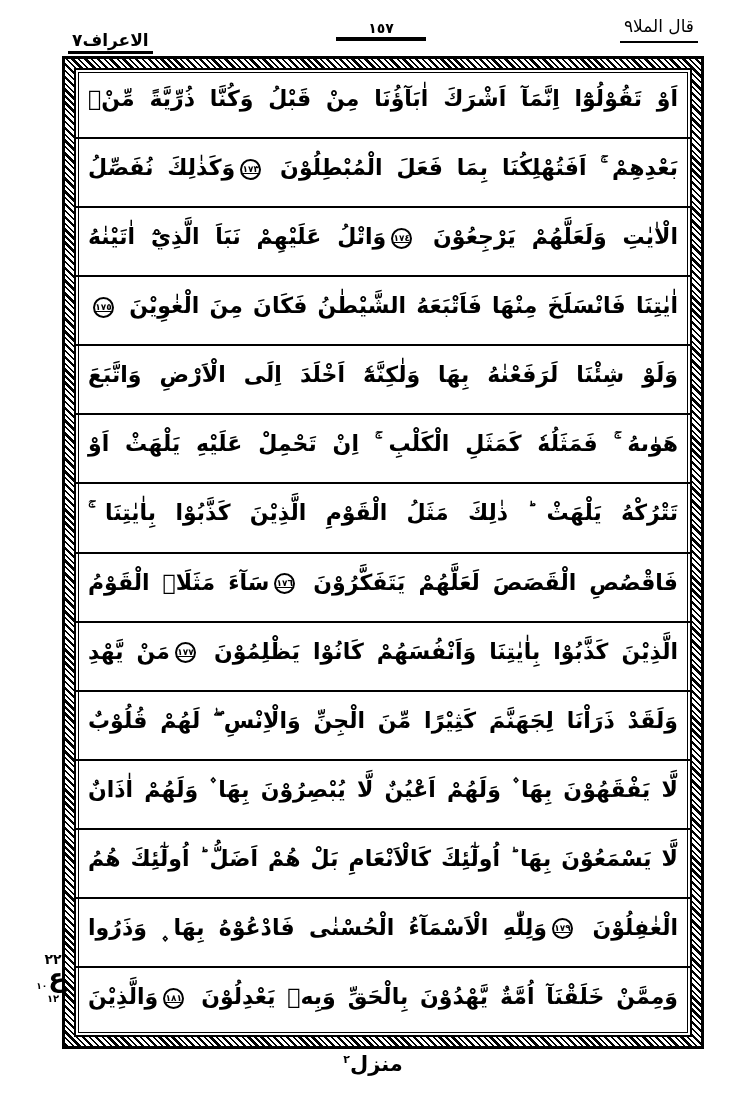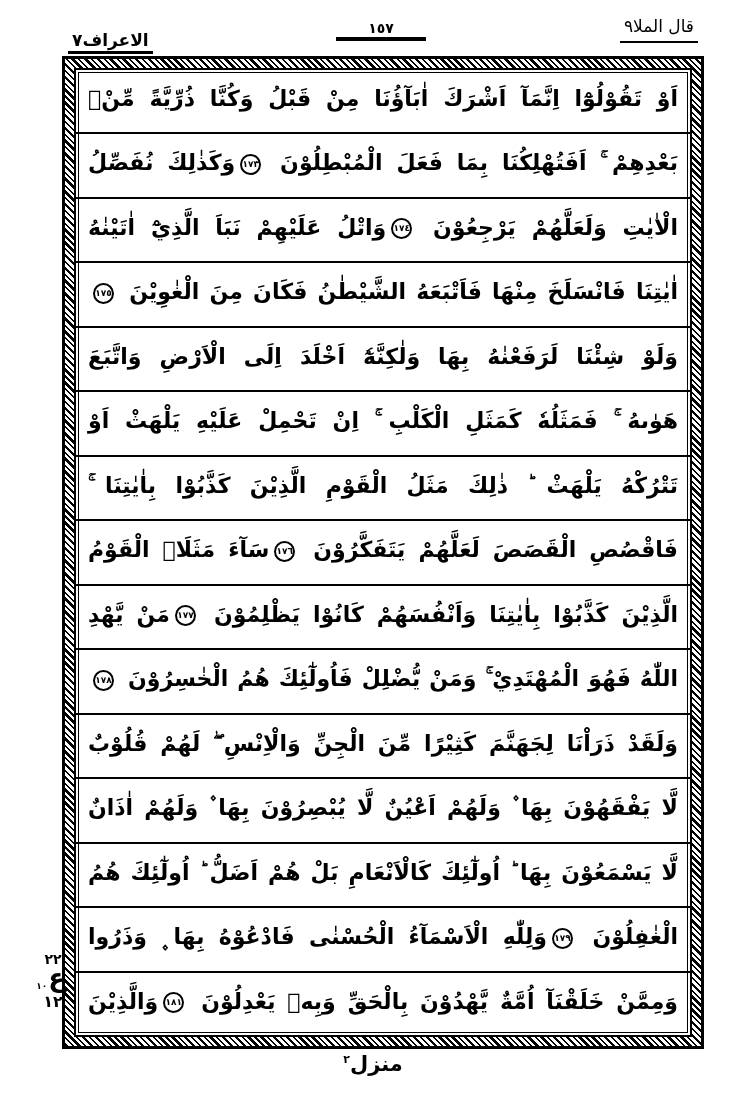--- a/index.html
+++ b/index.html
@@ -56,30 +56,31 @@
     overflow:hidden;
   }
   .row:last-child{border-bottom:none;}
   .ayah-medallion{
     display:inline-flex;align-items:center;justify-content:center;
     width:21px;height:21px;box-sizing:border-box;
     border:2px solid #000;border-radius:50%;
     font-size:9px;font-weight:bold;line-height:1;
     margin:17px 5px;vertical-align:middle;
     letter-spacing:-1px;
+    text-decoration:underline;
   }
   
   .ruku{
     position:absolute;left:40px;top:952px;width:26px;
     text-align:center;font-weight:bold;direction:rtl;line-height:1.05;
   }
   .ruku .r-top{font-size:14px;display:block;}
   .ruku .r-ain{font-size:26px;display:block;position:relative;line-height:0.9;}
   .ruku .r-ain sub{font-size:9px;position:relative;top:-4px;left:-1px;margin-top:20px;}
-  .ruku .r-bottom{font-size:16px;display:block;}
+  .ruku .r-bottom{font-size:10px;display:block;}
   
   .manzil{
     position:absolute;left:0;top:1052px;width:746px;
     text-align:center;direction:rtl;
     font-size:21px;font-weight:bold;
   }
   .manzil sup{font-size:11px;}
 </style>
 </head>
 <body>
@@ -95,21 +96,20 @@
 
   <div class="row"><span>اَوْ تَقُوْلُوْٓا اِنَّمَآ اَشْرَكَ اٰبَآؤُنَا مِنْ قَبْلُ وَكُنَّا ذُرِّيَّةً مِّنْۢ</span> </div>
       <div class="row"><span>بَعْدِهِمْ ۚ اَفَتُهْلِكُنَا بِمَا فَعَلَ الْمُبْطِلُوْنَ</span> <span class="ayah-medallion">١٧٣</span><span>وَكَذٰلِكَ نُفَصِّلُ</span> </div>
       <div class="row"><span>الْاٰيٰتِ وَلَعَلَّهُمْ يَرْجِعُوْنَ</span> <span class="ayah-medallion">١٧٤</span><span>وَاتْلُ عَلَيْهِمْ نَبَاَ الَّذِيْٓ اٰتَيْنٰهُ</span> </div>
       <div class="row"><span>اٰيٰتِنَا فَانْسَلَخَ مِنْهَا فَاَتْبَعَهُ الشَّيْطٰنُ فَكَانَ مِنَ الْغٰوِيْنَ</span> <span class="ayah-medallion">١٧٥</span></div>
       <div class="row"><span>وَلَوْ شِئْنَا لَرَفَعْنٰهُ بِهَا وَلٰكِنَّهٗٓ اَخْلَدَ اِلَى الْاَرْضِ وَاتَّبَعَ</span> </div>
       <div class="row"><span>هَوٰىهُ ۚ فَمَثَلُهٗ كَمَثَلِ الْكَلْبِ ۚ اِنْ تَحْمِلْ عَلَيْهِ يَلْهَثْ اَوْ</span> </div>
       <div class="row"><span>تَتْرُكْهُ يَلْهَثْ ؕ ذٰلِكَ مَثَلُ الْقَوْمِ الَّذِيْنَ كَذَّبُوْا بِاٰيٰتِنَا ۚ</span> </div>
       <div class="row"><span>فَاقْصُصِ الْقَصَصَ لَعَلَّهُمْ يَتَفَكَّرُوْنَ</span> <span class="ayah-medallion">١٧٦</span><span>سَآءَ مَثَلَاۨ الْقَوْمُ</span> </div>
       <div class="row"><span>الَّذِيْنَ كَذَّبُوْا بِاٰيٰتِنَا وَاَنْفُسَهُمْ كَانُوْا يَظْلِمُوْنَ</span> <span class="ayah-medallion">١٧٧</span><span>مَنْ يَّهْدِ</span> </div>
-      <div class="row"><span>اللّٰهُ فَهُوَ الْمُهْتَدِيْ ۚ وَمَنْ يُّضْلِلْ فَاُولٰٓئِكَ هُمُ الْخٰسِرُوْنَ</span> <span class="ayah-medallion">١٧٨</span></div>
       <div class="row"><span>وَلَقَدْ ذَرَاْنَا لِجَهَنَّمَ كَثِيْرًا مِّنَ الْجِنِّ وَالْاِنْسِ ۖ لَهُمْ قُلُوْبٌ</span> </div>
       <div class="row"><span>لَّا يَفْقَهُوْنَ بِهَا ۫ وَلَهُمْ اَعْيُنٌ لَّا يُبْصِرُوْنَ بِهَا ۫ وَلَهُمْ اٰذَانٌ</span> </div>
       <div class="row"><span>لَّا يَسْمَعُوْنَ بِهَا ؕ اُولٰٓئِكَ كَالْاَنْعَامِ بَلْ هُمْ اَضَلُّ ؕ اُولٰٓئِكَ هُمُ</span> </div>
       <div class="row"><span>الْغٰفِلُوْنَ</span> <span class="ayah-medallion">١٧٩</span><span>وَلِلّٰهِ الْاَسْمَآءُ الْحُسْنٰى فَادْعُوْهُ بِهَا ۪ وَذَرُوا</span> </div>
       <div class="row"><span>وَمِمَّنْ خَلَقْنَآ اُمَّةٌ يَّهْدُوْنَ بِالْحَقِّ وَبِهٖ يَعْدِلُوْنَ</span> <span class="ayah-medallion">١٨١</span><span>وَالَّذِيْنَ</span> </div>
     </div>
 </div>
 
 <div class="ruku">
   <span class="r-top">٢٢</span>

